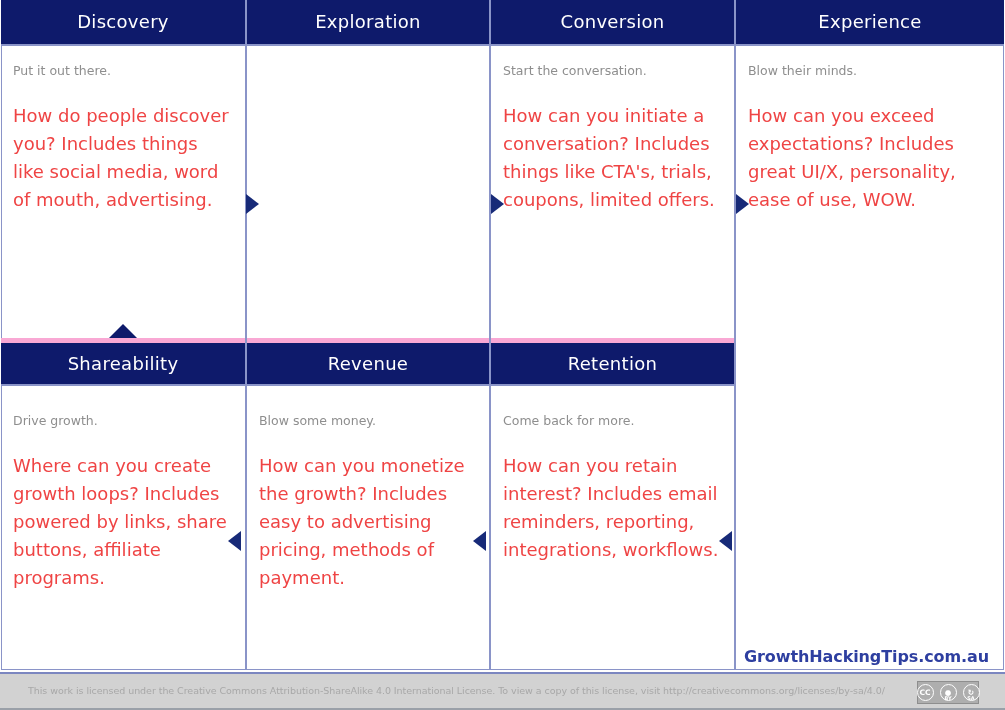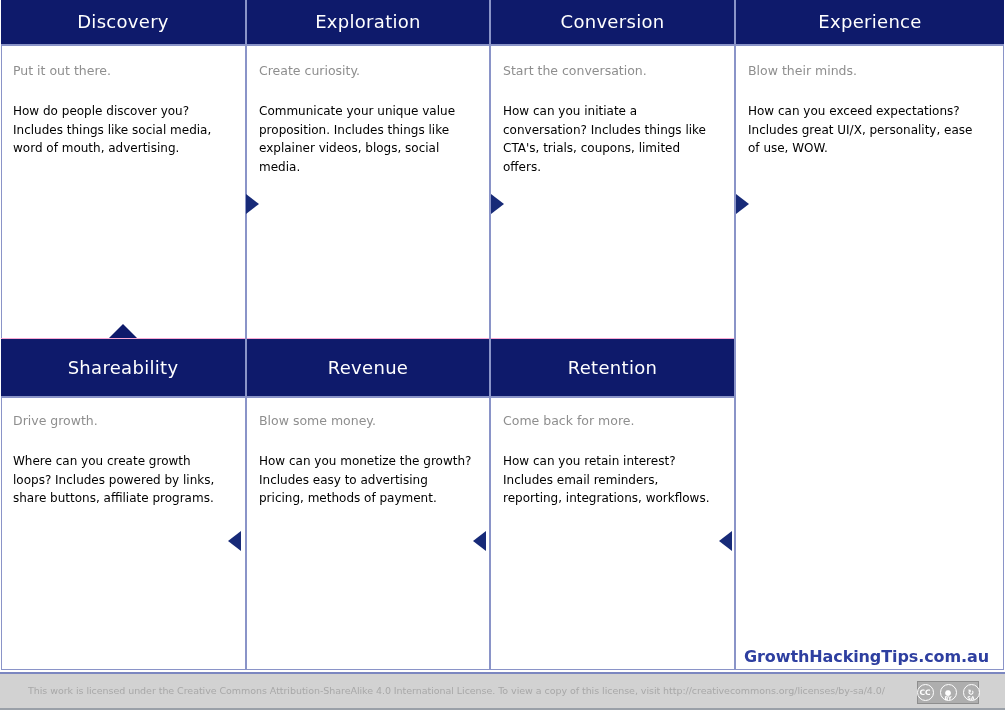--- a/index.html
+++ b/index.html
@@ -43,21 +43,21 @@
   
   .header-band {
     position: absolute;
     background: #0e1a6b;
     display: flex;
     align-items: center;
     justify-content: center;
     z-index: 3;
   }
   .header-band.top  { top: 0px;   height: 44px; }
-  .header-band.bot  { top: 338px; height: 60px; border-top: 1px solid #f9a8d4; border-bottom: 2px solid #8a94c8; }
+  .header-band.bot  { top: 338px; height: 48px; border-top: 5px solid #f9a8d4; border-bottom: 2px solid #8a94c8; }
 
   .header-title {
     color: #ffffff;
     font-size: 18px;
     font-weight: 400;
     letter-spacing: 0.3px;
     line-height: 1;
     white-space: nowrap;
   }
 
@@ -78,22 +78,22 @@
     padding: 16px 14px 0 12px;
     z-index: 1;
   }
   .cell .lead {
     color: #8e8e8e;
     font-size: 12.5px;
     line-height: 1.45;
     margin-bottom: 22px;
   }
   .cell .desc {
-    color: #000000;
-    font-size: 12px;
+    color: #ef4444;
+    font-size: 18px;
     line-height: 1.55;
     max-width: 232px;
   }
 
   
   .arrow {
     position: absolute;
     width: 0;
     height: 0;
     z-index: 5;
@@ -202,24 +202,20 @@
     <span class="header-title">Conversion</span>
   </div>
   <div class="header-band top" style="left:736px; width:268px;">
     <span class="header-title">Experience</span>
   </div>
   <div style="position:absolute; left:1px; top:44px; width:1003px; height:2px; background:#8a94c8; z-index:3;"></div>
 
   <div class="cell" style="left:1px; top:46px; width:244px; height:292px;">
     <div class="lead">Put it out there.</div>
     <div class="desc">How do people discover you? Includes things like social media, word of mouth, advertising.</div>
-  </div>
-  <div class="cell" style="left:247px; top:46px; width:242px; height:292px;">
-    <div class="lead">Create curiosity.</div>
-    <div class="desc">Communicate your unique value proposition. Includes things like explainer videos, blogs, social media.</div>
   </div>
   <div class="cell" style="left:736px; top:46px; width:268px; height:292px;">
     <div class="lead">Blow their minds.</div>
     <div class="desc">How can you exceed expectations? Includes great UI/X, personality, ease of use, WOW.</div>
   </div>
   <div class="cell" style="left:491px; top:46px; width:243px; height:292px;">
     <div class="lead">Start the conversation.</div>
     <div class="desc">How can you initiate a conversation? Includes things like CTA's, trials, coupons, limited offers.</div>
   </div>
 

